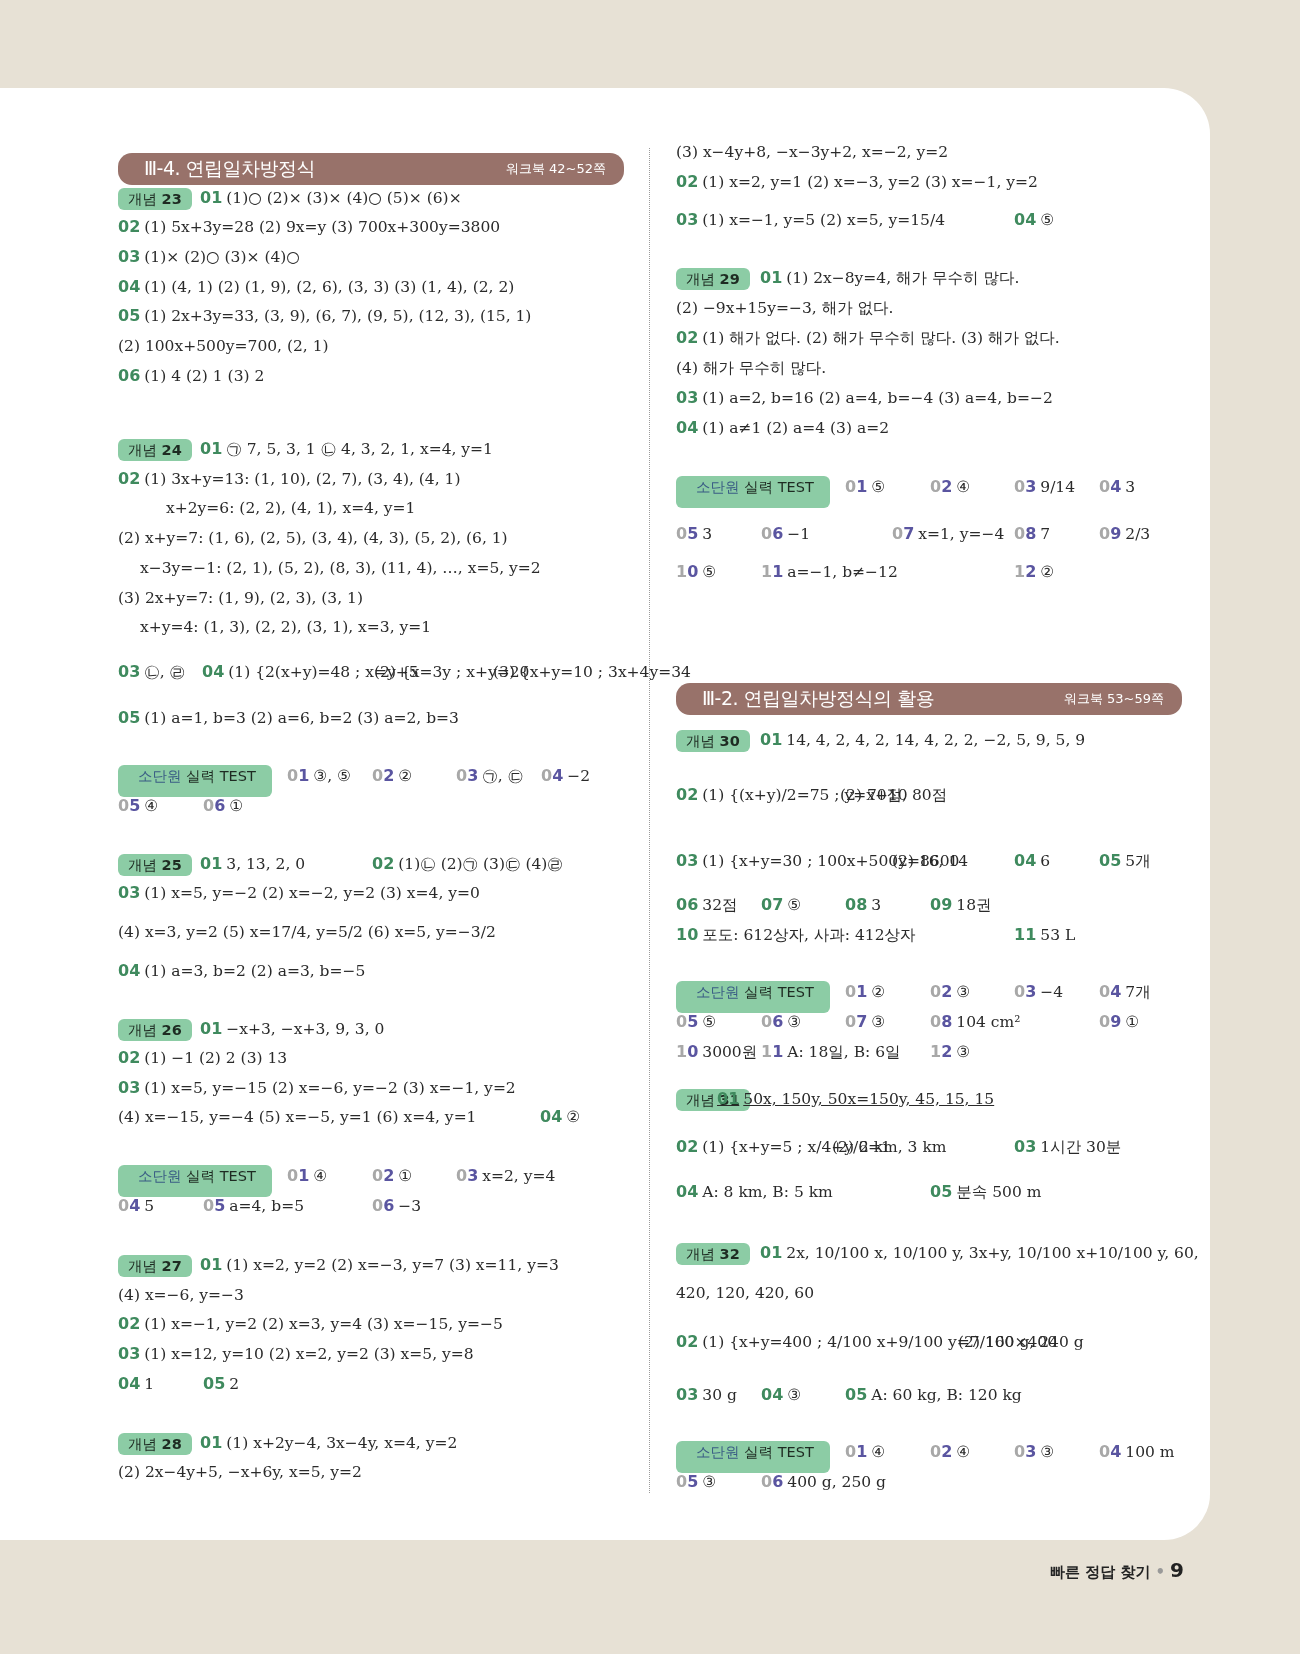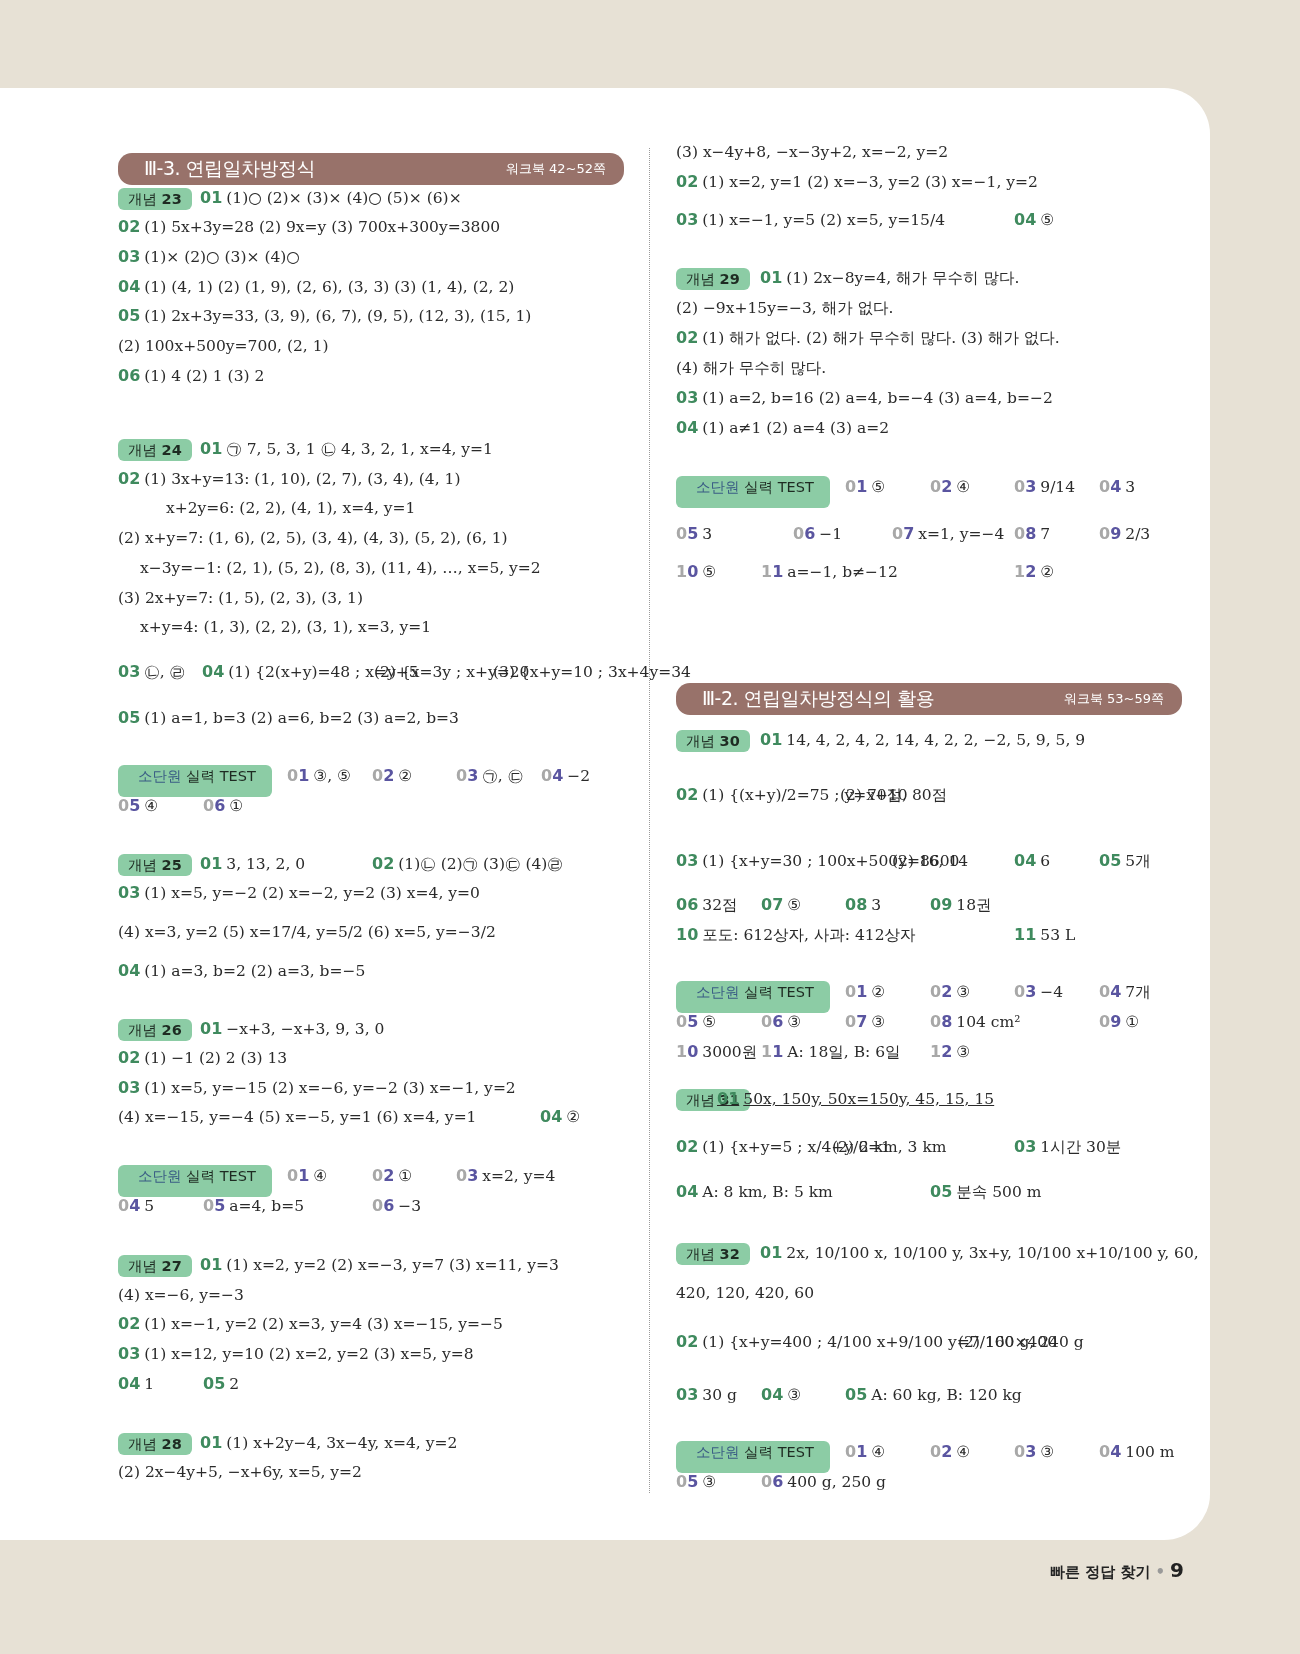--- a/index.html
+++ b/index.html
@@ -25,21 +25,21 @@
   .footer .dot { color:#999; margin:0 5px; }
   .footer .pg { font-size:20px; font-weight:bold; }
 </style>
 </head>
 <body>
 
 <div class="panel"></div>
 <div class="divider"></div>
 
 <div class="sec-head" style="left:118px;top:153px;width:506px;">
-  <span class="sec-title">Ⅲ-3. 연립일차방정식</span>
+  <span class="sec-title">Ⅲ-4. 연립일차방정식</span>
   <span class="sec-pages">워크북 42~52쪽</span>
 </div>
 <div class="sec-head" style="left:676px;top:683px;width:506px;">
   <span class="sec-title">Ⅲ-2. 연립일차방정식의 활용</span>
   <span class="sec-pages">워크북 53~59쪽</span>
 </div>
 
 <div id="left-col">
     <div class="row" style="left: 118px; top: 187px;"><span class="tag"><span>개념</span> <b>23</b></span></div>
     <div class="row" style="left: 200px; top: 187px;"><span class="num">01</span><span style="font-style: normal;">(1)○  (2)×  (3)×  (4)○  (5)×  (6)×</span></div>
@@ -48,21 +48,21 @@
     <div class="row" style="left: 118px; top: 276px;"><span class="num">04</span><span style="font-style: normal;">(1) (4, 1)   (2) (1, 9), (2, 6), (3, 3)   (3) (1, 4), (2, 2)</span></div>
     <div class="row" style="left: 118px; top: 305px;"><span class="num">05</span><span style="font-style: normal;">(1) 2x+3y=33, (3, 9), (6, 7), (9, 5), (12, 3), (15, 1)</span></div>
     <div class="row" style="left: 118px; top: 335px;"><span style="font-style: normal;">(2) 100x+500y=700, (2, 1)</span></div>
     <div class="row" style="left: 118px; top: 365px;"><span class="num">06</span><span style="font-style: normal;">(1) 4   (2) 1   (3) 2</span></div>
     <div class="row" style="left: 118px; top: 438px;"><span class="tag"><span>개념</span> <b>24</b></span></div>
     <div class="row" style="left: 200px; top: 438px;"><span class="num">01</span><span style="font-style: normal;">㉠ 7, 5, 3, 1   ㉡ 4, 3, 2, 1, x=4, y=1</span></div>
     <div class="row" style="left: 118px; top: 468px;"><span class="num">02</span><span style="font-style: normal;">(1) 3x+y=13: (1, 10), (2, 7), (3, 4), (4, 1)</span></div>
     <div class="row" style="left: 166px; top: 497px;"><span style="font-style: normal;">x+2y=6: (2, 2), (4, 1), x=4, y=1</span></div>
     <div class="row" style="left: 118px; top: 527px;"><span style="font-style: normal;">(2) x+y=7: (1, 6), (2, 5), (3, 4), (4, 3), (5, 2), (6, 1)</span></div>
     <div class="row" style="left: 140px; top: 557px;"><span style="font-style: normal;">x−3y=−1: (2, 1), (5, 2), (8, 3), (11, 4), …, x=5, y=2</span></div>
-    <div class="row" style="left: 118px; top: 587px;"><span style="font-style: normal;">(3) 2x+y=7: (1, 5), (2, 3), (3, 1)</span></div>
+    <div class="row" style="left: 118px; top: 587px;"><span style="font-style: normal;">(3) 2x+y=7: (1, 9), (2, 3), (3, 1)</span></div>
     <div class="row" style="left: 140px; top: 616px;"><span style="font-style: normal;">x+y=4: (1, 3), (2, 2), (3, 1), x=3, y=1</span></div>
     <div class="row" style="left: 118px; top: 661px;"><span class="num">03</span><span style="font-style: normal;">㉡, ㉣</span></div>
     <div class="row" style="left: 202px; top: 661px;"><span class="num">04</span><span style="font-style: normal;">(1) {2(x+y)=48 ; x=y+5</span></div>
     <div class="row" style="left: 374px; top: 661px;"><span style="font-style: normal;">(2) {x=3y ; x+y=20</span></div>
     <div class="row" style="left: 493px; top: 661px;"><span style="font-style: normal;">(3) {x+y=10 ; 3x+4y=34</span></div>
     <div class="row" style="left: 118px; top: 707px;"><span class="num">05</span><span style="font-style: normal;">(1) a=1, b=3   (2) a=6, b=2   (3) a=2, b=3</span></div>
     <div class="row" style="left: 118px; top: 765px;"><span class="tag test"><span class="t1">소단원</span> 실력 TEST</span></div>
     <div class="row" style="left: 287px; top: 765px;"><span class="num t"><span class="z">0</span>1</span><span style="font-style: normal;">③, ⑤</span></div>
     <div class="row" style="left: 372px; top: 765px;"><span class="num t"><span class="z">0</span>2</span><span style="font-style: normal;">②</span></div>
     <div class="row" style="left: 456px; top: 765px;"><span class="num t"><span class="z">0</span>3</span><span style="font-style: normal;">㉠, ㉢</span></div>
@@ -110,21 +110,21 @@
     <div class="row" style="left: 676px; top: 327px;"><span class="num">02</span><span style="font-style: normal;">(1) 해가 없다.   (2) 해가 무수히 많다.   (3) 해가 없다.</span></div>
     <div class="row" style="left: 676px; top: 357px;"><span style="font-style: normal;">(4) 해가 무수히 많다.</span></div>
     <div class="row" style="left: 676px; top: 387px;"><span class="num">03</span><span style="font-style: normal;">(1) a=2, b=16   (2) a=4, b=−4   (3) a=4, b=−2</span></div>
     <div class="row" style="left: 676px; top: 417px;"><span class="num">04</span><span style="font-style: normal;">(1) a≠1   (2) a=4   (3) a=2</span></div>
     <div class="row" style="left: 676px; top: 476px;"><span class="tag test"><span class="t1">소단원</span> 실력 TEST</span></div>
     <div class="row" style="left: 845px; top: 476px;"><span class="num t"><span class="z">0</span>1</span><span style="font-style: normal;">⑤</span></div>
     <div class="row" style="left: 930px; top: 476px;"><span class="num t"><span class="z">0</span>2</span><span style="font-style: normal;">④</span></div>
     <div class="row" style="left: 1014px; top: 476px;"><span class="num t"><span class="z">0</span>3</span><span style="font-style: normal;">9/14</span></div>
     <div class="row" style="left: 1099px; top: 476px;"><span class="num t"><span class="z">0</span>4</span><span style="font-style: normal;">3</span></div>
     <div class="row" style="left: 676px; top: 523px;"><span class="num t"><span class="z">0</span>5</span><span style="font-style: normal;">3</span></div>
-    <div class="row" style="left: 793px; top: 523px;"><span class="num t"><span class="z">0</span>6</span><span style="font-style: normal;">−1</span></div>
+    <div class="row" style="left: 761px; top: 523px;"><span class="num t"><span class="z">0</span>6</span><span style="font-style: normal;">−1</span></div>
     <div class="row" style="left: 845px; top: 523px; margin-left: 47px;"><span class="num t"><span class="z">0</span>7</span><span style="font-style: normal;">x=1, y=−4</span></div>
     <div class="row" style="left: 1014px; top: 523px;"><span class="num t"><span class="z">0</span>8</span><span style="font-style: normal;">7</span></div>
     <div class="row" style="left: 1099px; top: 523px;"><span class="num t"><span class="z">0</span>9</span><span style="font-style: normal;">2/3</span></div>
     <div class="row" style="left: 676px; top: 561px;"><span class="num t"><span class="z">1</span>0</span><span style="font-style: normal;">⑤</span></div>
     <div class="row" style="left: 761px; top: 561px;"><span class="num t"><span class="z">1</span>1</span><span style="font-style: normal;">a=−1, b≠−12</span></div>
     <div class="row" style="left: 1014px; top: 561px;"><span class="num t"><span class="z">1</span>2</span><span style="font-style: normal;">②</span></div>
     <div class="row" style="left: 676px; top: 729px;"><span class="tag"><span>개념</span> <b>30</b></span></div>
     <div class="row" style="left: 760px; top: 729px;"><span class="num">01</span><span style="font-style: normal;">14, 4, 2, 4, 2, 14, 4, 2, 2, −2, 5, 9, 5, 9</span></div>
     <div class="row" style="left: 676px; top: 784px;"><span class="num">02</span><span style="font-style: normal;">(1) {(x+y)/2=75 ; y=x+10</span></div>
     <div class="row" style="left: 840px; top: 784px;"><span style="font-style: normal;">(2) 70점, 80점</span></div>

